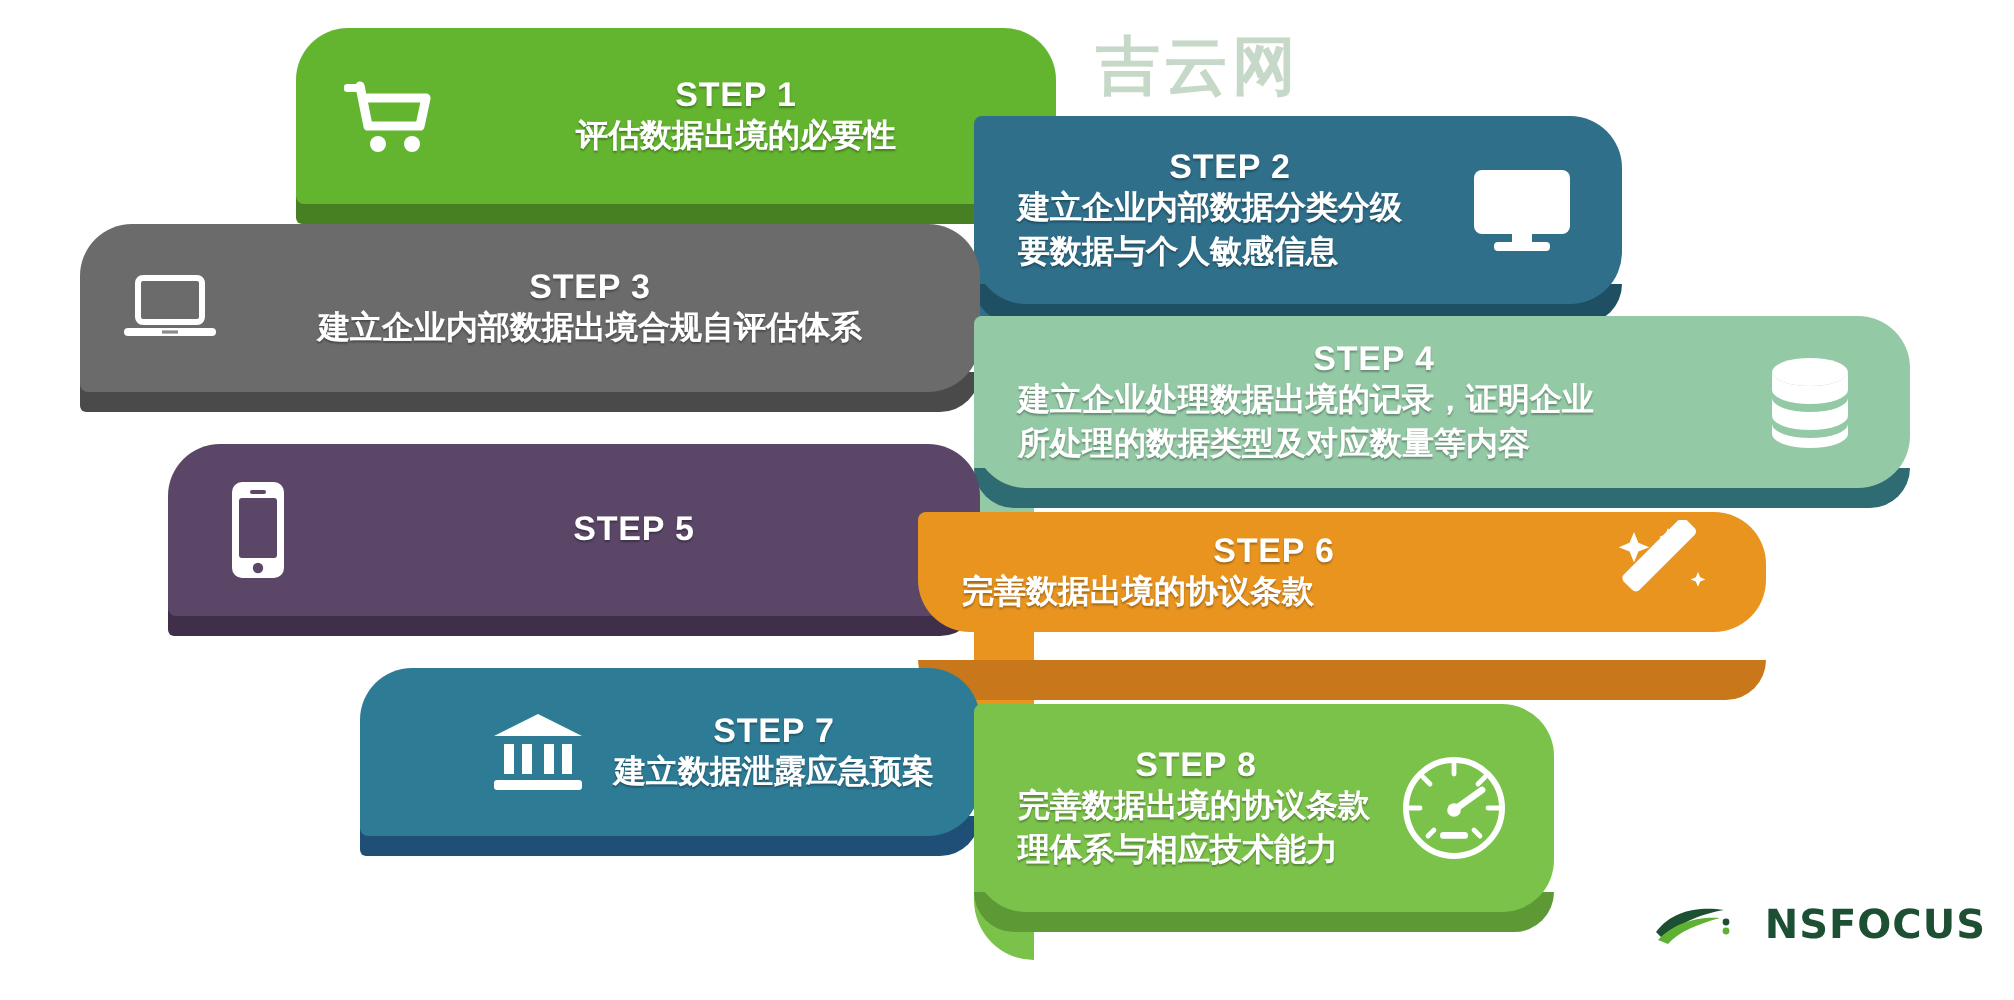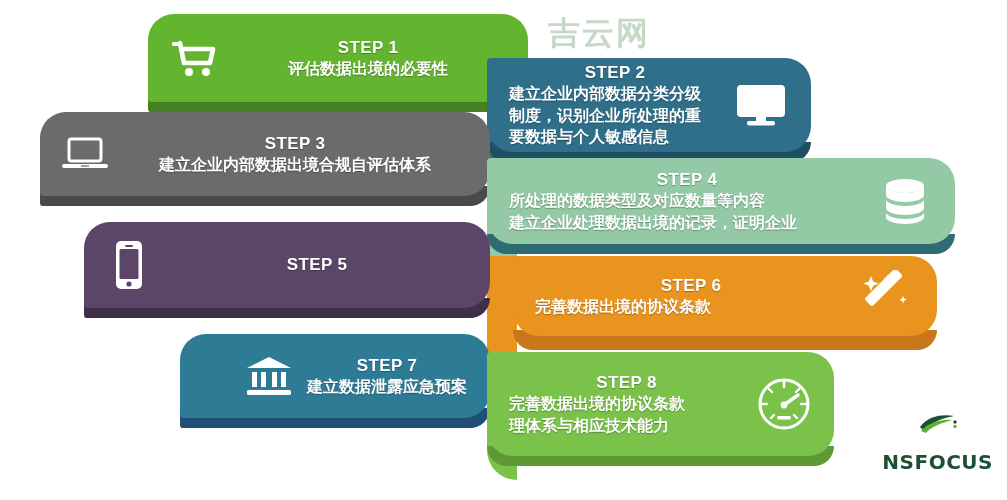--- a/index.html
+++ b/index.html
@@ -119,31 +119,31 @@
   #step4 { left: 487px; top: 158px; width: 468px; height: 86px; }
   #step4 .body { background: #93c9a5; border-radius: 4px 26px 26px 26px; }
   #step4 .shadowbar { background: #2e6b72; border-radius: 0 0 26px 26px; top: 76px; height: 20px; }
 
   
   #step5 { left: 84px; top: 222px; width: 406px; height: 86px; }
   #step5 .body { background: #5b4668; border-radius: 26px 26px 26px 4px; }
   #step5 .shadowbar { background: #3f2f49; border-radius: 0 0 26px 4px; top: 76px; height: 20px; }
 
   
-  #step6 { left: 513px; top: 256px; width: 424px; height: 80px; }
+  #step6 { left: 459px; top: 256px; width: 424px; height: 60px; }
   #step6 .body { background: #e8941f; border-radius: 4px 26px 26px 26px; }
   #step6 .shadowbar { background: #c8781a; border-radius: 0 0 26px 26px; top: 74px; height: 20px; }
 
   
   #step7 { left: 180px; top: 334px; width: 310px; height: 84px; padding-left: 44px; }
   #step7 .body { background: #2e7b96; border-radius: 26px 26px 26px 4px; }
   #step7 .shadowbar { background: #1f4e77; border-radius: 0 0 26px 4px; top: 74px; height: 20px; }
 
   
-  #step8 { left: 487px; top: 352px; width: 347px; height: 104px; }
+  #step8 { left: 487px; top: 352px; width: 290px; height: 104px; }
   #step8 .body { background: #7bc24b; border-radius: 4px 26px 26px 26px; }
   #step8 .shadowbar { background: #5d9a36; border-radius: 0 0 26px 26px; top: 94px; height: 20px; }
 
   
   .spine {
     position: absolute;
     left: 487px;
     width: 30px;
     z-index: 4;
   }
@@ -157,21 +157,20 @@
 
   
   #logo {
     position: absolute;
     right: 14px;
     bottom: 26px;
     display: flex;
     align-items: center;
     gap: 16px;
     z-index: 10;
-    flex-direction: column;
   }
   #logo .mark { width: 40px; height: 22px; }
   #logo .wordmark {
     font-size: 20px;
     font-weight: bold;
     letter-spacing: 0.5px;
     color: #1d4f33;
     font-family: "DejaVu Sans", sans-serif;
   }
 </style>
@@ -206,21 +205,20 @@
     </div>
   </div>
 
   <div class="step right-step" id="step2">
     <div class="shadowbar"></div>
     <div class="body"></div>
     <div class="content">
       <div class="texts">
         <div class="step-label">STEP 2</div>
         <div class="step-desc">建立企业内部数据分类分级</div>
-        <div class="step-desc">制度，识别企业所处理的重</div>
         <div class="step-desc">要数据与个人敏感信息</div>
       </div>
       <div class="icon">
         <svg width="54" height="48" viewBox="0 0 54 48" fill="#ffffff" aria-hidden="true">
           <rect x="3" y="4" width="48" height="32" rx="4"></rect>
           <rect x="22" y="36" width="10" height="5"></rect>
           <rect x="13" y="40" width="28" height="4.5" rx="2"></rect>
         </svg>
       </div>
     </div>
@@ -243,22 +241,22 @@
       </div>
     </div>
   </div>
 
   <div class="step right-step" id="step4">
     <div class="shadowbar"></div>
     <div class="body"></div>
     <div class="content">
       <div class="texts">
         <div class="step-label">STEP 4</div>
+        <div class="step-desc">建立企业处理数据出境的记录，证明企业</div>
         <div class="step-desc">所处理的数据类型及对应数量等内容</div>
-        <div class="step-desc">建立企业处理数据出境的记录，证明企业</div>
       </div>
       <div class="icon">
         <svg width="48" height="50" viewBox="0 0 48 50" fill="#ffffff" aria-hidden="true">
           <ellipse cx="24" cy="10" rx="19" ry="7"></ellipse>
           <path d="M5 10 v9 a19 7 0 0 0 38 0 v-9 a19 7 0 0 1 -38 0 z"></path>
           <path d="M5 23 v9 a19 7 0 0 0 38 0 v-9 a19 7 0 0 1 -38 0 z"></path>
           <path d="M5 36 v5 a19 7 0 0 0 38 0 v-5 a19 7 0 0 1 -38 0 z"></path>
         </svg>
       </div>
     </div>

